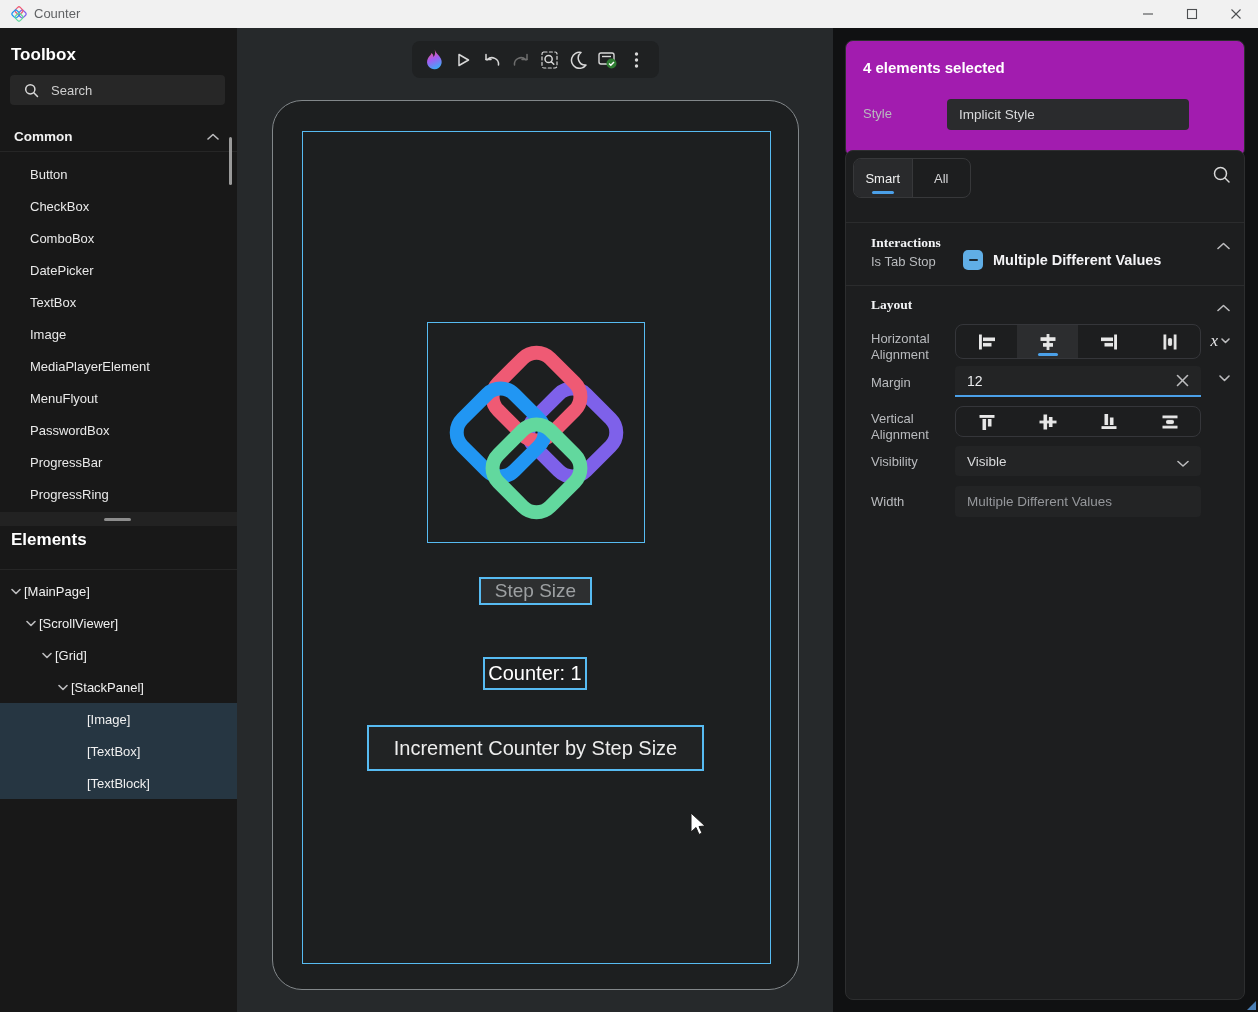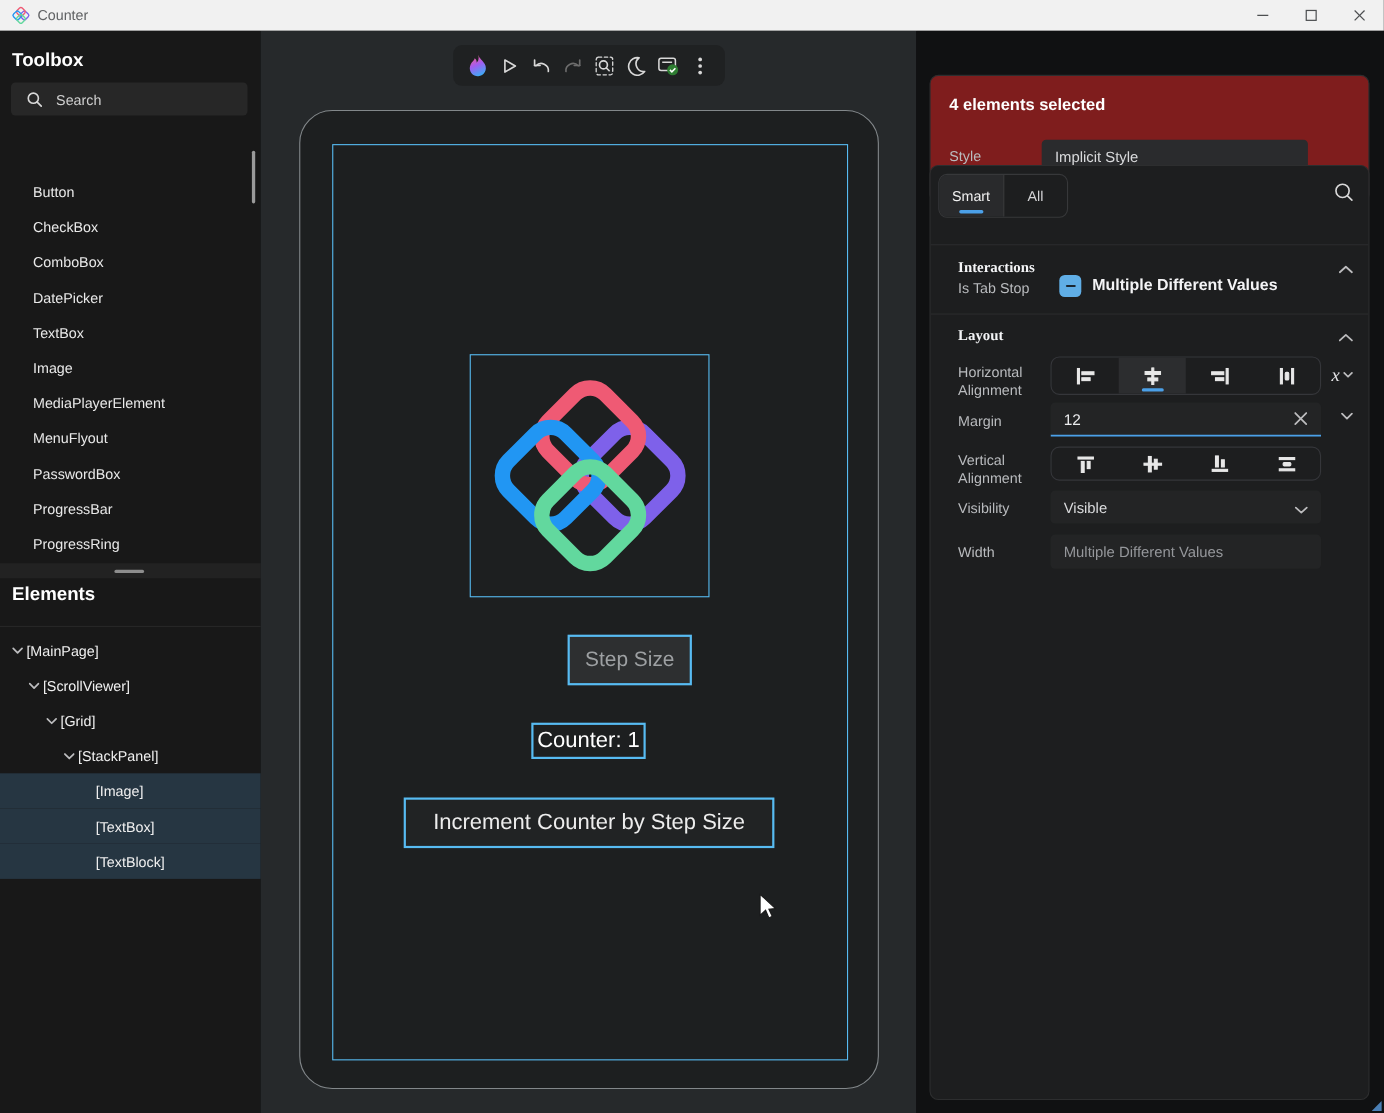--- a/index.html
+++ b/index.html
@@ -51,34 +51,34 @@
   
   #dtoolbar { position:absolute; left:175px; top:13px; width:247px; height:37px; background:#1f2122;
     border-radius:8px; display:flex; align-items:center; justify-content:space-around; padding:0 8px; }
   .tool { width:26px; height:26px; display:flex; align-items:center; justify-content:center; }
 
   #phone { position:absolute; left:35px; top:72px; width:527px; height:890px; background:#1d1f20;
     border:1.5px solid #82878a; border-radius:30px; }
   #sel-root { position:absolute; left:65px; top:103px; width:469px; height:833px; border:1px solid #57bbf2; }
   #sel-image { position:absolute; left:190px; top:294px; width:218px; height:221px; border:1px solid #57bbf2;
     display:flex; align-items:center; justify-content:center; }
-  #app-textbox { position:absolute; left:242px; top:549px; width:113px; height:46px; background:#2d2f30;
+  #app-textbox { position:absolute; left:242px; top:549px; width:113px; height:28px; background:#2d2f30;
     border:2px solid #57bbf2; display:flex; align-items:center; justify-content:center;
-    color:#9da0a2; font-size:19px;margin-left:37px; }
+    color:#9da0a2; font-size:19px; }
   #app-textblock { position:absolute; left:246px; top:629px; width:104px; height:33px;
     border:2px solid #57bbf2; display:flex; align-items:center; justify-content:center;
     color:#ffffff; font-size:20px; }
   #app-button { position:absolute; left:130px; top:697px; width:337px; height:46px; background:#212324;
     border:2px solid #57bbf2; display:flex; align-items:center; justify-content:center;
     color:#ededed; font-size:20px; }
   #cursor { position:absolute; left:451px; top:784px; }
 
   
   .card { position:absolute; left:12px; width:400px; background:#1d1e1f; border:1px solid #2d2e2f; border-radius:8px; }
-  #card-selection { top:12px; height:117px; background:#7f1d1d;margin-top:28px; }
+  #card-selection { top:12px; height:117px; background:#a21caf; }
   #card-selection .sel-title { position:absolute; left:17px; top:18px; font-size:15px; font-weight:bold; color:#ffffff; }
   .prop-label { position:absolute; left:25px; color:#b9bbbe; font-size:13px; }
   .field { position:absolute; left:109px; width:246px; height:31px; background:#232425; border-radius:4px;
     display:flex; align-items:center; padding:0 12px; font-size:13.5px; color:#d9dadc; }
   #card-selection .field { left:101px; top:58px; width:242px; background:#2a2b2d; }
 
   #card-props { top:122px; height:850px; }
   #tabs { position:absolute; left:7px; top:7px; width:118px; height:40px; border:1px solid #37383a;
     border-radius:8px; display:flex; overflow:hidden; }
   .tab { flex:1; display:flex; align-items:center; justify-content:center; font-size:13px; color:#d4d4d6; position:relative; }
@@ -162,20 +162,26 @@
   <div class="panel-title" style="top:17px">Toolbox</div>
 
   <div id="searchbox">
     <svg class="icon-stroke" width="15" height="15">
       <circle cx="6.3" cy="6.3" r="4.6"></circle>
         <line x1="9.8" y1="9.8" x2="13.5" y2="13.5"></line>
     </svg>
     <input type="text" placeholder="Search" style="">
   </div>
 
+  <div class="sect-header" style="top:94px">
+    <span class="lbl">Common</span>
+    <svg class="chev chev-svg" width="12" height="8">
+        <polyline points="1,6 6,1.5 11,6"></polyline>
+      </svg>
+  </div>
   <div id="scrollthumb"></div>
 
   <div class="tb-item" style="top:130px">
       <span>Button</span>
     </div>
   <div class="tb-item" style="top:162px">
       <span>CheckBox</span>
     </div>
   <div class="tb-item" style="top:194px">
       <span>ComboBox</span>

